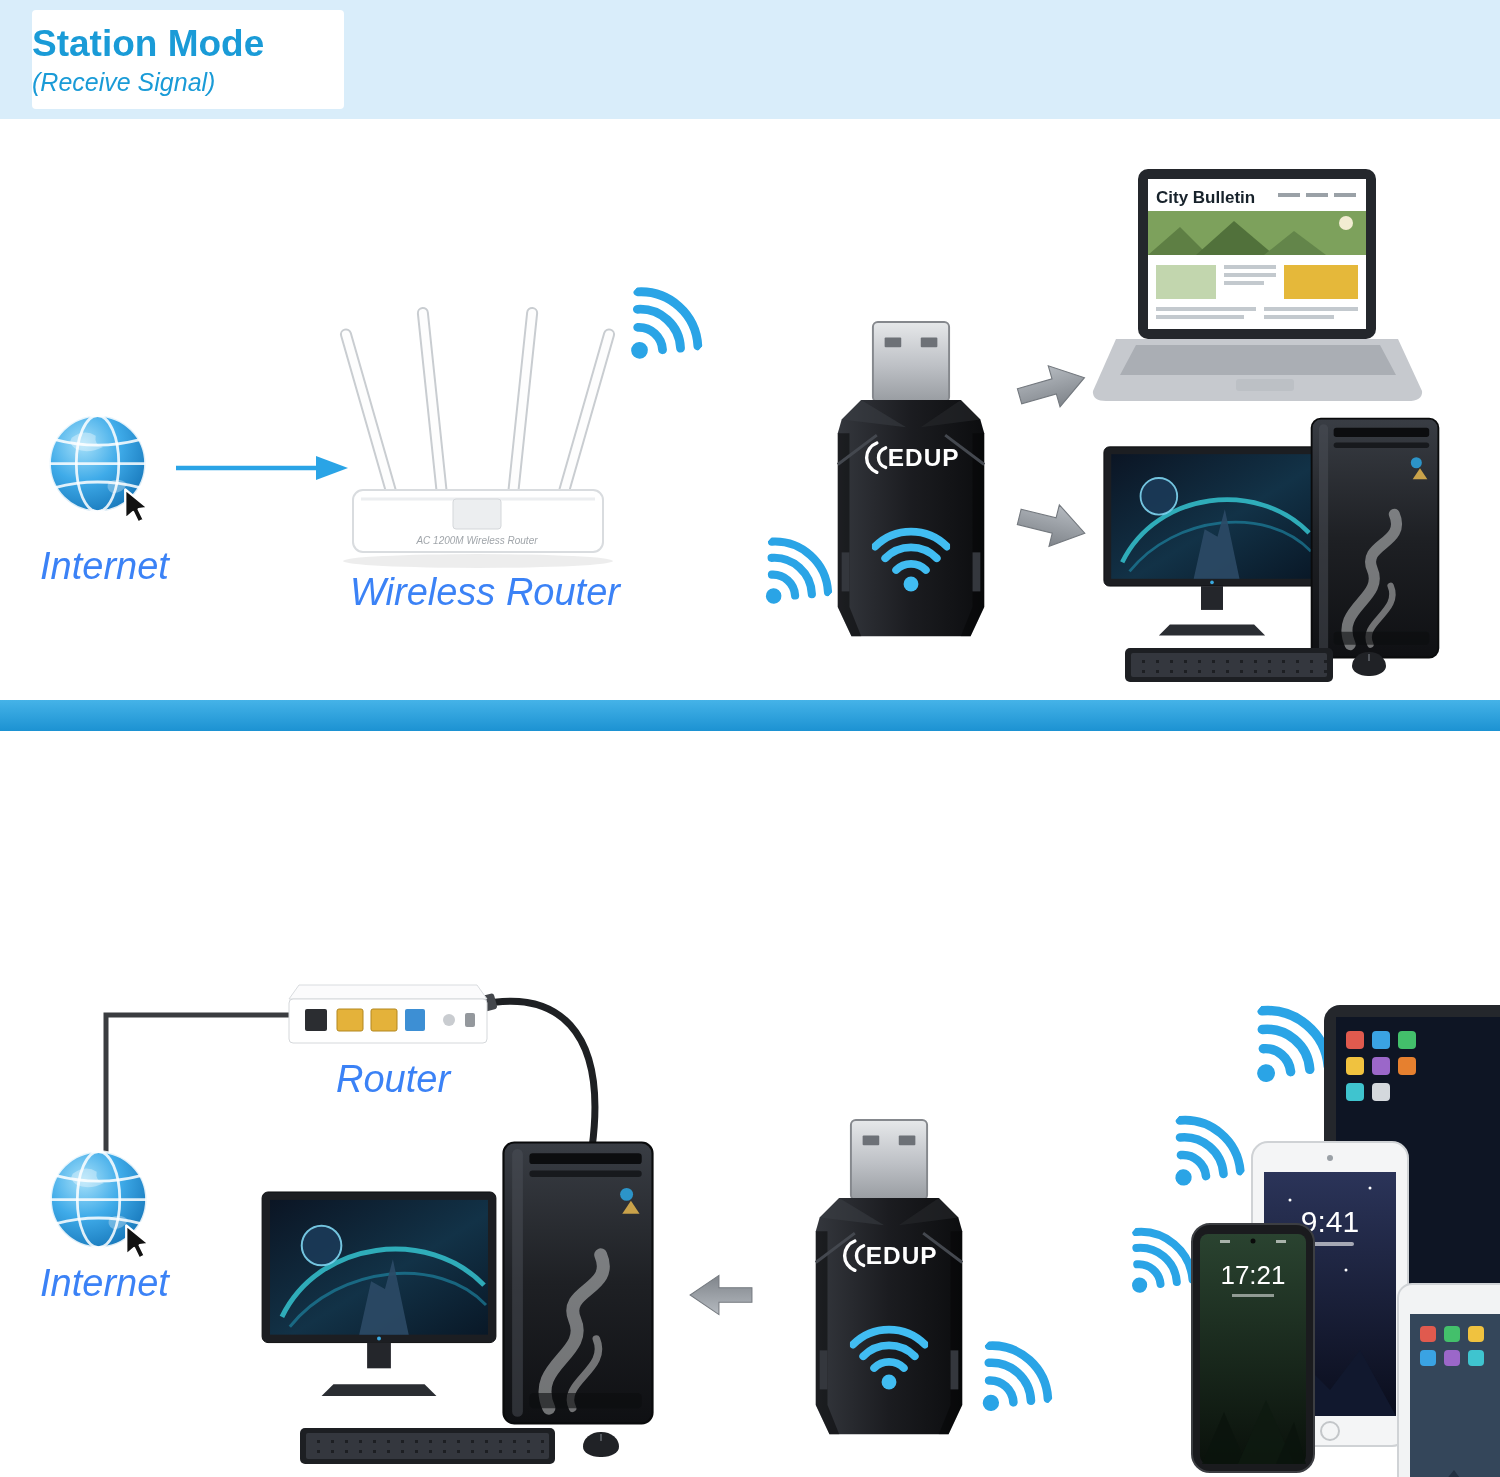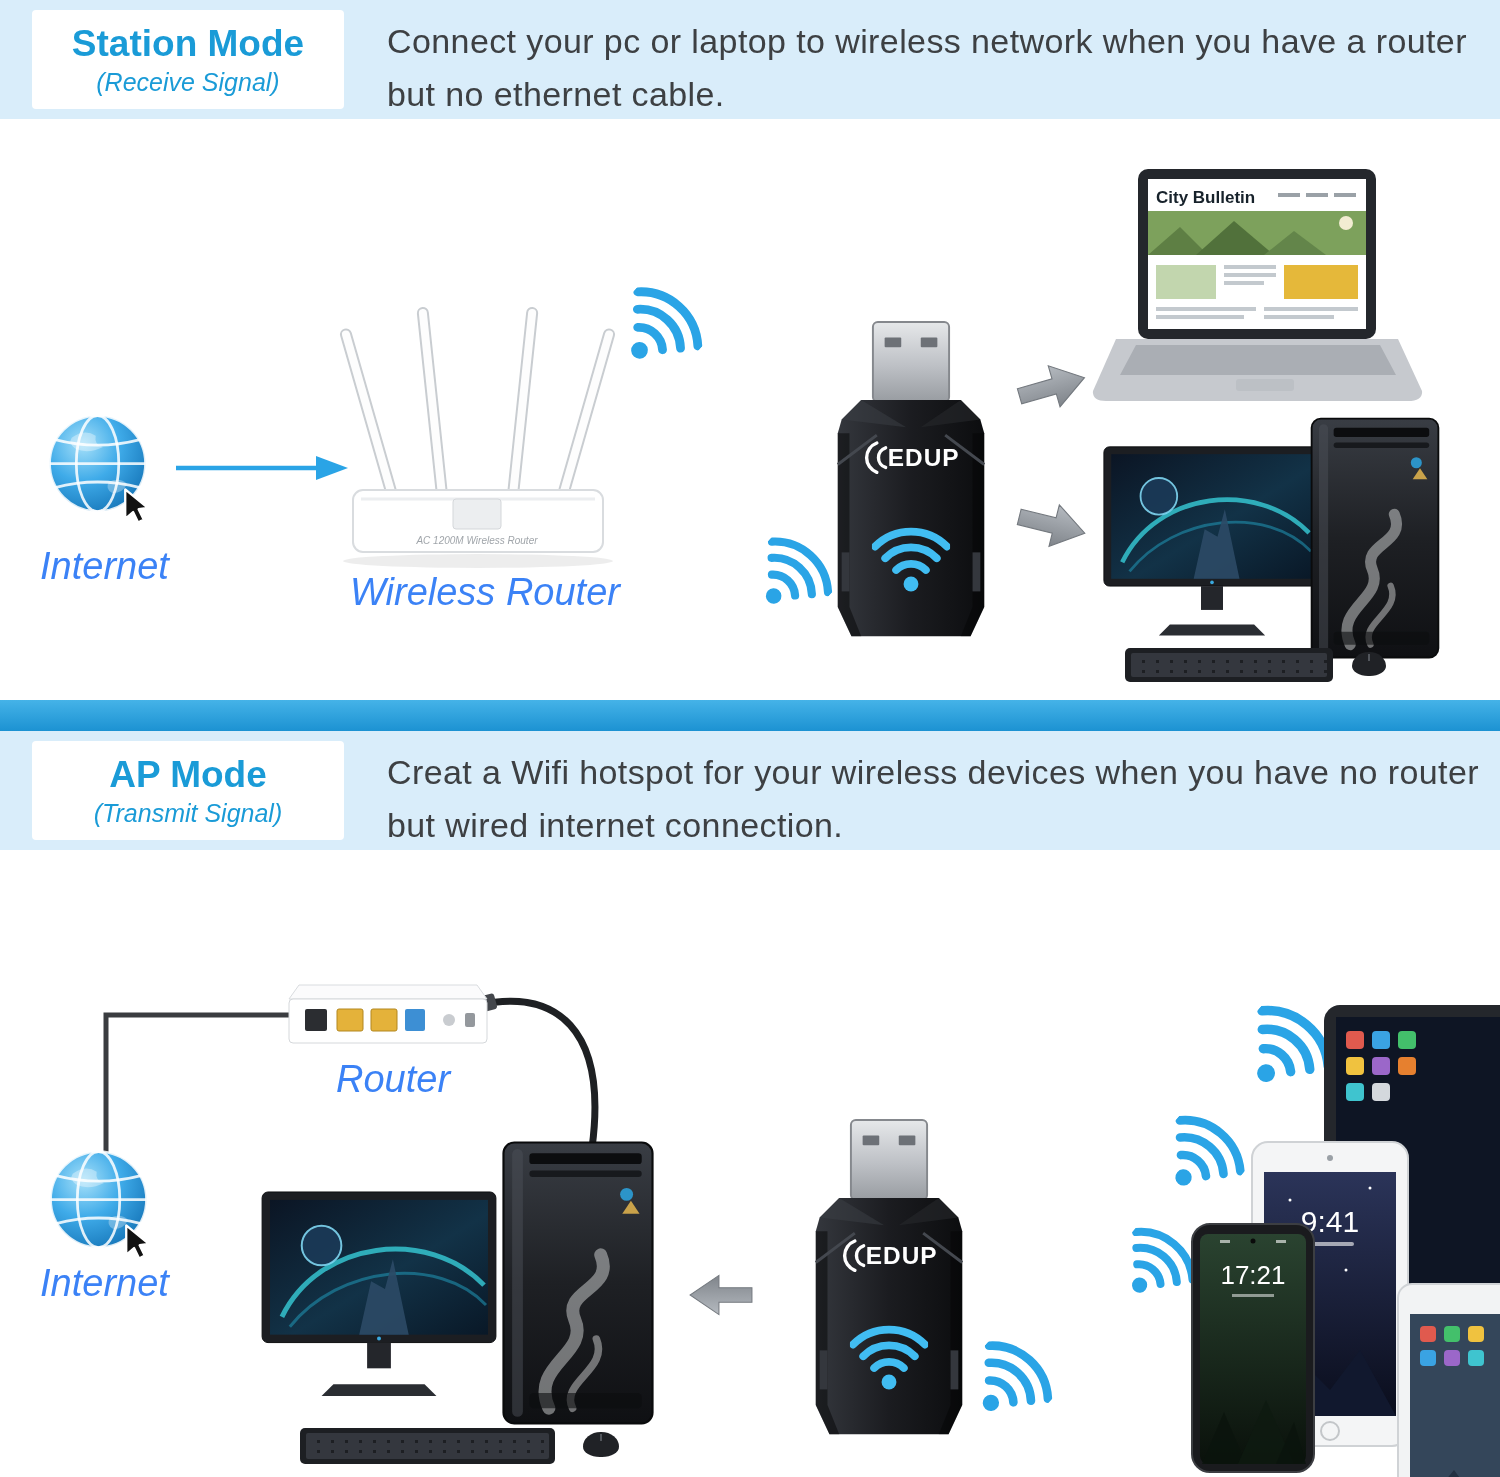--- a/index.html
+++ b/index.html
@@ -2,21 +2,21 @@
 <html><head>
 <meta charset="utf-8">
 <style>
   html,body{margin:0;padding:0}
   body{font-family:"Liberation Sans",sans-serif;background:#ffffff}
   .canvas{position:relative;width:1500px;height:1477px;background:#fff;overflow:hidden}
   .abs{position:absolute}
   .band{position:absolute;left:0;width:1500px;height:119px;background:#d9edfa}
   #station-band{top:0}
   #ap-band{top:731px}
-  .badge{position:absolute;left:32px;top:10px;width:312px;height:99px;background:#ffffff;border-radius:4px;display:flex;flex-direction:column;align-items:center;justify-content:center}
+  .badge{position:absolute;left:32px;top:10px;width:312px;height:99px;background:#ffffff;border-radius:4px;display:flex;flex-direction:column;justify-content:center}
   .badge-title{font-size:37px;font-weight:700;color:#1a9bd7;line-height:1.2}
   .badge-sub{font-size:25px;font-style:italic;color:#1a9bd7;font-weight:400;line-height:1.2}
   .band-desc{position:absolute;left:387px;top:15px;width:1095px;font-size:34px;line-height:1.56;color:#3d4043;letter-spacing:.4px}
   .diagram-label{position:absolute;font-size:38px;font-style:italic;color:#3b82f6}
   .divider{position:absolute;left:0;top:700px;width:1500px;height:31px;background:linear-gradient(180deg,#45b3e8 0%,#1c92d2 100%)}
   .wifi{color:#2aa4e6;transform-origin:50% 50%}
   .kb{position:absolute;background:#1d1f23;border-radius:5px}
   .kb::before{content:"";position:absolute;left:6px;top:5px;right:6px;bottom:5px;border-radius:2px;opacity:.7;
     background-image:repeating-linear-gradient(90deg,#3e424a 0 11px,transparent 11px 14px),repeating-linear-gradient(180deg,#3e424a 0 7px,transparent 7px 10px)}
   .mouse{position:absolute;background:#202226;border-radius:50% 50% 48% 48%/60% 60% 42% 42%}
@@ -143,21 +143,20 @@
         <path d="M74 196 H166 L178 208 H62 Z" fill="#2a2d32"></path>
       </symbol>
     </defs>
   </svg>
 
   <div class="band" id="station-band">
     <div class="badge">
       <div class="badge-title">Station Mode</div>
       <div class="badge-sub">(Receive Signal)</div>
     </div>
-    <div class="band-desc">Connect your pc or laptop to wireless network when you have a router but no ethernet cable.</div>
   </div>
 
   <svg class="abs" style="left:44px;top:410px;width:120px;height:120px" viewBox="0 0 130 130">
       <use href="#sym-globe"></use>
     </svg>
   <div class="diagram-label" style="left:40px;top:545px">Internet</div>
 
   <svg class="abs" style="left:172px;top:442px;width:180px;height:52px" viewBox="0 0 180 52">
     <line x1="4" y1="26" x2="146" y2="26" stroke="#2aa4e6" stroke-width="4.5"></line>
     <path d="M144 14 L176 26 L144 38 Z" fill="#2aa4e6"></path>
@@ -227,27 +226,20 @@
       <use href="#sym-monitor"></use>
     </svg>
   <svg class="abs" style="left:1306px;top:415px;width:138px;height:248px" viewBox="0 0 150 270">
       <use href="#sym-tower"></use>
     </svg>
   <div class="kb" style="left:1125px;top:648px;width:208px;height:34px"></div>
   <div class="mouse" style="left:1352px;top:652px;width:34px;height:24px"></div>
 
   <div class="divider"></div>
 
-  <div class="band" id="ap-band">
-    <div class="badge">
-      <div class="badge-title">AP Mode</div>
-      <div class="badge-sub">(Transmit Signal)</div>
-    </div>
-    <div class="band-desc">Creat a Wifi hotspot for your wireless devices when you have no router but wired internet connection.</div>
-  </div>
 
   <svg class="abs" style="left:0px;top:958px;width:700px;height:230px" viewBox="0 0 700 230">
     <path d="M298 57 H106 V196" fill="none" stroke="#3a3c40" stroke-width="5" stroke-linecap="round"></path>
     <path d="M478 47 C 556 30, 608 70, 592 190" fill="none" stroke="#1e2023" stroke-width="7" stroke-linecap="round"></path>
     <rect x="470" y="38" width="26" height="16" rx="3" fill="#44474c" transform="rotate(-15 483 46)"></rect>
   </svg>
 
   <svg class="abs" style="left:283px;top:975px;width:210px;height:80px" viewBox="0 0 210 80">
     <path d="M16 10 H194 L204 24 H6 Z" fill="#fbfbfc" stroke="#d9dcdf"></path>
     <rect x="6" y="24" width="198" height="44" rx="4" fill="#ffffff" stroke="#d5d8db"></rect>

